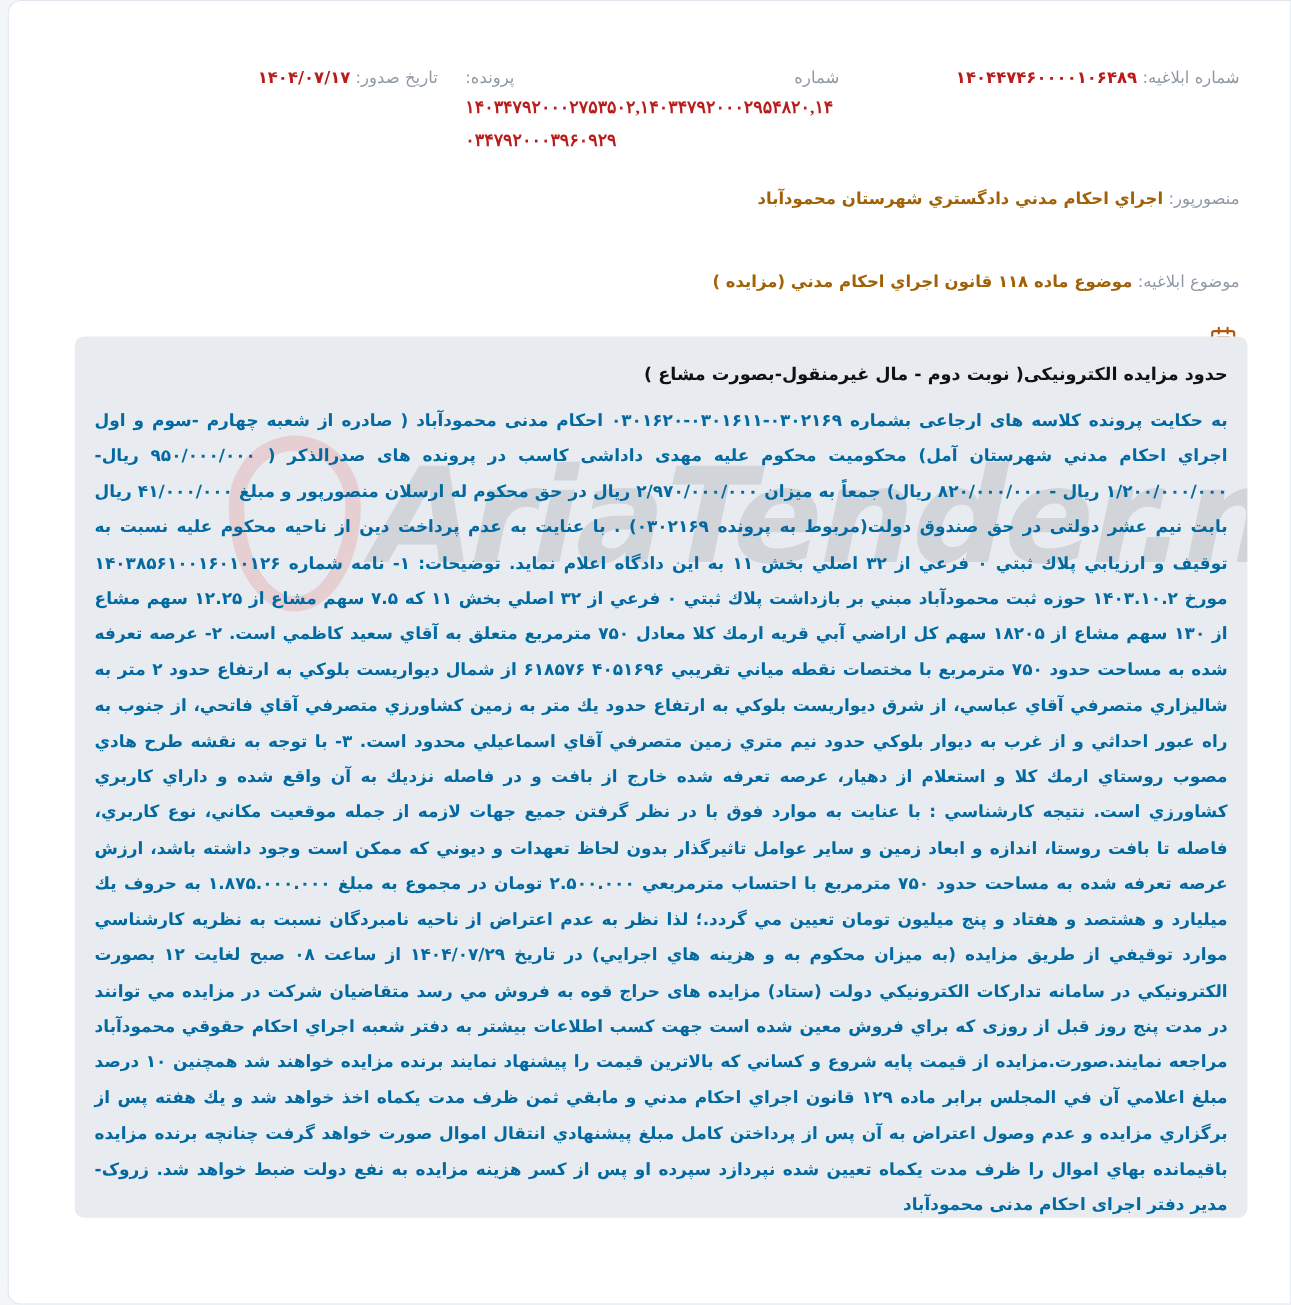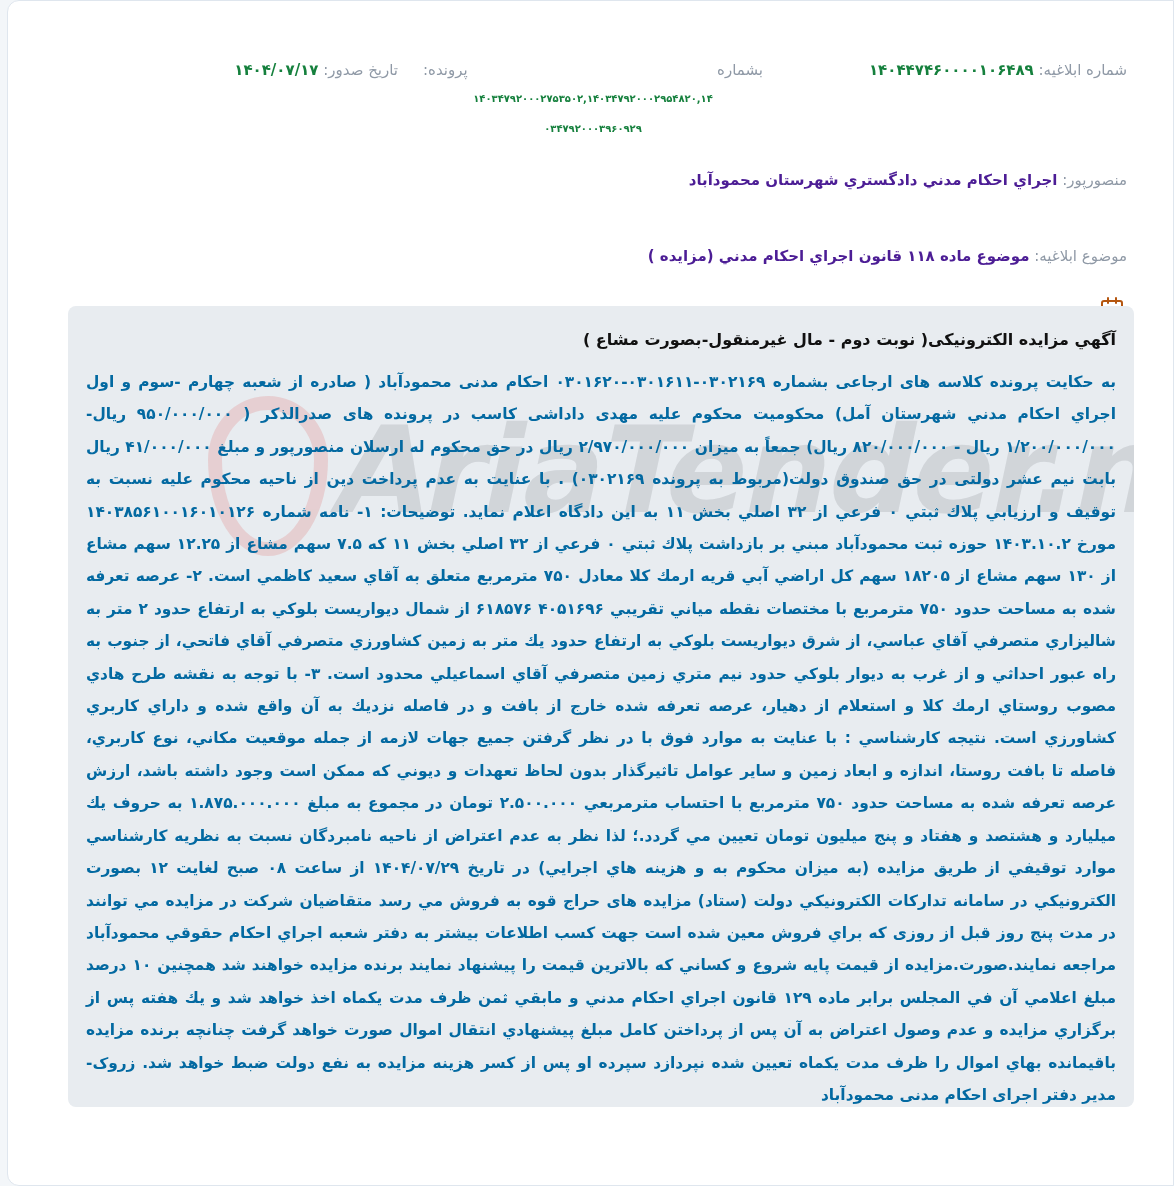--- a/index.html
+++ b/index.html
@@ -8,29 +8,29 @@
     .card {
       position: absolute; left: 7px; top: 0; width: 1167px; height: 1186px;
       background: #ffffff; border: 1px solid #dfe6ee; border-radius: 12px 0 0 12px;
     }
     .meta-row {
       position: absolute; top: 55px; left: 0; right: 0; height: 100px;
       direction: rtl;
     }
     .field { position: absolute; direction: rtl; font-size: 15px; line-height: 28px; }
     .label { color: #8f99a6; }
-    .value { color: #15803d; font-weight: bold; }
+    .value { color: #b91c1c; font-weight: bold; }
     .f-notice-no { right: 46px; top: 0; margin-left: 21px; }
     .f-case { right: 410px; top: 0; width: 340px; }
     .f-case .label-line { display: flex; justify-content: space-between; }
-    .f-case .value { display: block; text-align: center; direction: ltr; font-size: 10px; line-height: 30px; }
+    .f-case .value { display: block; text-align: left; direction: ltr; font-size: 16px; line-height: 30px; font-family: Liberation Serif, serif; }
     .f-date { right: 775px; top: 0; }
     .f-issuer { right: 46px; top: 165px; }
     .f-subject { right: 46px; top: 205px; margin-top: 36px; }
-    .f-issuer .value, .f-subject .value { color: #4c1d95; }
+    .f-issuer .value, .f-subject .value { color: #a16207; }
     .section-title {
       position: absolute; right: 48px; top: 266px; direction: rtl;
       display: flex; align-items: flex-end; gap: 16px;
       color: #b5560f; font-weight: bold; font-size: 16px; margin-top: 28px;
     }
     .section-title svg { width: 26px; height: 26px; }
     .body-box {
       position: absolute; left: 60px; top: 305px; width: 1066px; height: 801px;
       background: #e8ecf0; border-radius: 8px; overflow: hidden;
       direction: rtl; padding: 20px 18px 0 18px;
@@ -63,21 +63,21 @@
 <div class="card">
 
   <div class="meta-row">
     <div class="field f-notice-no">
       <span class="label">شماره ابلاغیه:</span>
       <span class="value">۱۴۰۴۴۷۴۶۰۰۰۰۱۰۶۴۸۹</span>
     </div>
 
     <div class="field f-case">
       <div class="label-line">
-        <span class="label">بشماره</span>
+        <span class="label">شماره</span>
         <span class="label">پرونده:</span>
       </div>
       <span class="value">۱۴۰۳۴۷۹۲۰۰۰۲۷۵۳۵۰۲,۱۴۰۳۴۷۹۲۰۰۰۲۹۵۴۸۲۰,۱۴</span>
       <span class="value">۰۳۴۷۹۲۰۰۰۳۹۶۰۹۲۹</span>
     </div>
 
     <div class="field f-date">
       <span class="label">تاریخ صدور:</span>
       <span class="value">۱۴۰۴/۰۷/۱۷</span>
     </div>
@@ -103,17 +103,17 @@
       </svg>
     </span>
     <span>متن ابلاغیه:</span>
   </div>
 
   <div class="body-box">
     <div class="watermark">
       <div class="wm-logo"></div>
       <div class="wm-text">AriaTender.neT</div>
     </div>
-    <div class="notice-heading">آگهي مزايده الكترونيكی( نوبت دوم - مال غيرمنقول-بصورت مشاع )</div>
+    <div class="notice-heading">حدود مزايده الكترونيكی( نوبت دوم - مال غيرمنقول-بصورت مشاع )</div>
     <p class="notice-text">به حکایت پرونده کلاسه های ارجاعی بشماره  ۰۳۰۲۱۶۹-۰۳۰۱۶۱۱-۰۳۰۱۶۲۰ احکام مدنی محمودآباد ( صادره از شعبه چهارم -سوم و اول اجراي احكام مدني شهرستان آمل) محکومیت محکوم علیه مهدی داداشی کاسب در پرونده های صدرالذکر ( ۹۵۰/۰۰۰/۰۰۰ ریال- ۱/۲۰۰/۰۰۰/۰۰۰ ریال - ۸۲۰/۰۰۰/۰۰۰  ریال) جمعاً به میزان ۲/۹۷۰/۰۰۰/۰۰۰ ریال در حق محکوم له ارسلان منصورپور و مبلغ ۴۱/۰۰۰/۰۰۰ ریال بابت نیم عشر دولتی در حق صندوق دولت(مربوط به پرونده ۰۳۰۲۱۶۹) .  با عنایت به عدم پرداخت دین از ناحیه محکوم علیه نسبت به توقیف و ارزيابي پلاك ثبتي ٠ فرعي از ٣٢ اصلي بخش ١١ به اين دادگاه اعلام نمايد. توضيحات: ۱- نامه شماره ۱۴۰۳۸۵۶۱۰۰۱۶۰۱۰۱۲۶ مورخ ۱۴۰۳.۱۰.۲ حوزه ثبت محمودآباد مبني بر بازداشت پلاك ثبتي ٠ فرعي از ٣٢ اصلي بخش ١١ كه ۷.۵ سهم مشاع از ۱۲.۲۵ سهم مشاع از ۱۳۰ سهم مشاع از ۱۸۲۰۵ سهم كل اراضي آبي قريه ارمك كلا معادل ۷۵۰ مترمربع متعلق به آقاي سعيد كاظمي است. ۲- عرصه تعرفه شده به مساحت حدود ۷۵۰ مترمربع با مختصات نقطه مياني تقريبي ۴۰۵۱۶۹۶ ۶۱۸۵۷۶ از شمال ديواريست بلوكي به ارتفاع حدود ۲ متر به شاليزاري متصرفي آقاي عباسي، از شرق ديواريست بلوكي به ارتفاع حدود يك متر به زمين كشاورزي متصرفي آقاي فاتحي، از جنوب به راه عبور احداثي و از غرب به ديوار بلوكي حدود نيم متري زمين متصرفي آقاي اسماعيلي محدود است.  ۳- با توجه به نقشه طرح هادي مصوب روستاي ارمك كلا و استعلام از دهيار، عرصه تعرفه شده خارج از بافت و در فاصله نزديك به آن واقع شده و داراي كاربري كشاورزي است. نتيجه كارشناسي : با عنايت به موارد فوق با در نظر گرفتن جميع جهات لازمه از جمله موقعيت مكاني، نوع كاربري، فاصله تا بافت روستا، اندازه و ابعاد زمين و ساير عوامل تاثيرگذار بدون لحاظ تعهدات و ديوني كه ممكن است وجود داشته باشد، ارزش عرصه تعرفه شده به مساحت حدود ۷۵۰ مترمربع با احتساب مترمربعي ۲.۵۰۰.۰۰۰ تومان در مجموع به مبلغ ۱.۸۷۵.۰۰۰.۰۰۰ به حروف يك ميليارد و هشتصد و هفتاد و پنج ميليون تومان تعيين مي گردد.؛ لذا نظر به عدم اعتراض از ناحيه نامبردگان نسبت به نظريه كارشناسي موارد توقيفي از طريق مزايده (به ميزان محكوم به و هزينه هاي اجرايي) در تاريخ ۱۴۰۴/۰۷/۲۹  از ساعت ۰۸ صبح لغايت ۱۲ بصورت الكترونيكي در سامانه تداركات الكترونيكي دولت (ستاد) مزايده های حراج قوه به فروش مي رسد متقاضيان شركت در مزايده مي توانند در مدت پنج روز قبل از روزی كه براي فروش معين شده است جهت كسب اطلاعات بيشتر به دفتر شعبه اجراي احكام حقوقي محمودآباد مراجعه نمايند.صورت.مزايده از قيمت پايه شروع و كساني كه بالاترين قيمت را پيشنهاد نمايند برنده مزايده خواهند شد همچنين ۱۰ درصد مبلغ اعلامي آن في المجلس برابر ماده ۱۲۹ قانون اجراي احكام مدني و مابقي ثمن ظرف مدت يكماه اخذ خواهد شد و يك هفته پس از برگزاري مزايده و عدم وصول اعتراض به آن پس از پرداختن كامل مبلغ پيشنهادي انتقال اموال صورت خواهد گرفت چنانچه برنده مزايده باقيمانده بهاي اموال را ظرف مدت يكماه تعيين شده نپردازد سپرده او پس از كسر هزينه مزايده به نفع دولت ضبط خواهد شد. زروک-مدیر دفتر اجرای احکام مدنی محمودآباد</p>
   </div>
 
 </div>
 
 </body></html>

